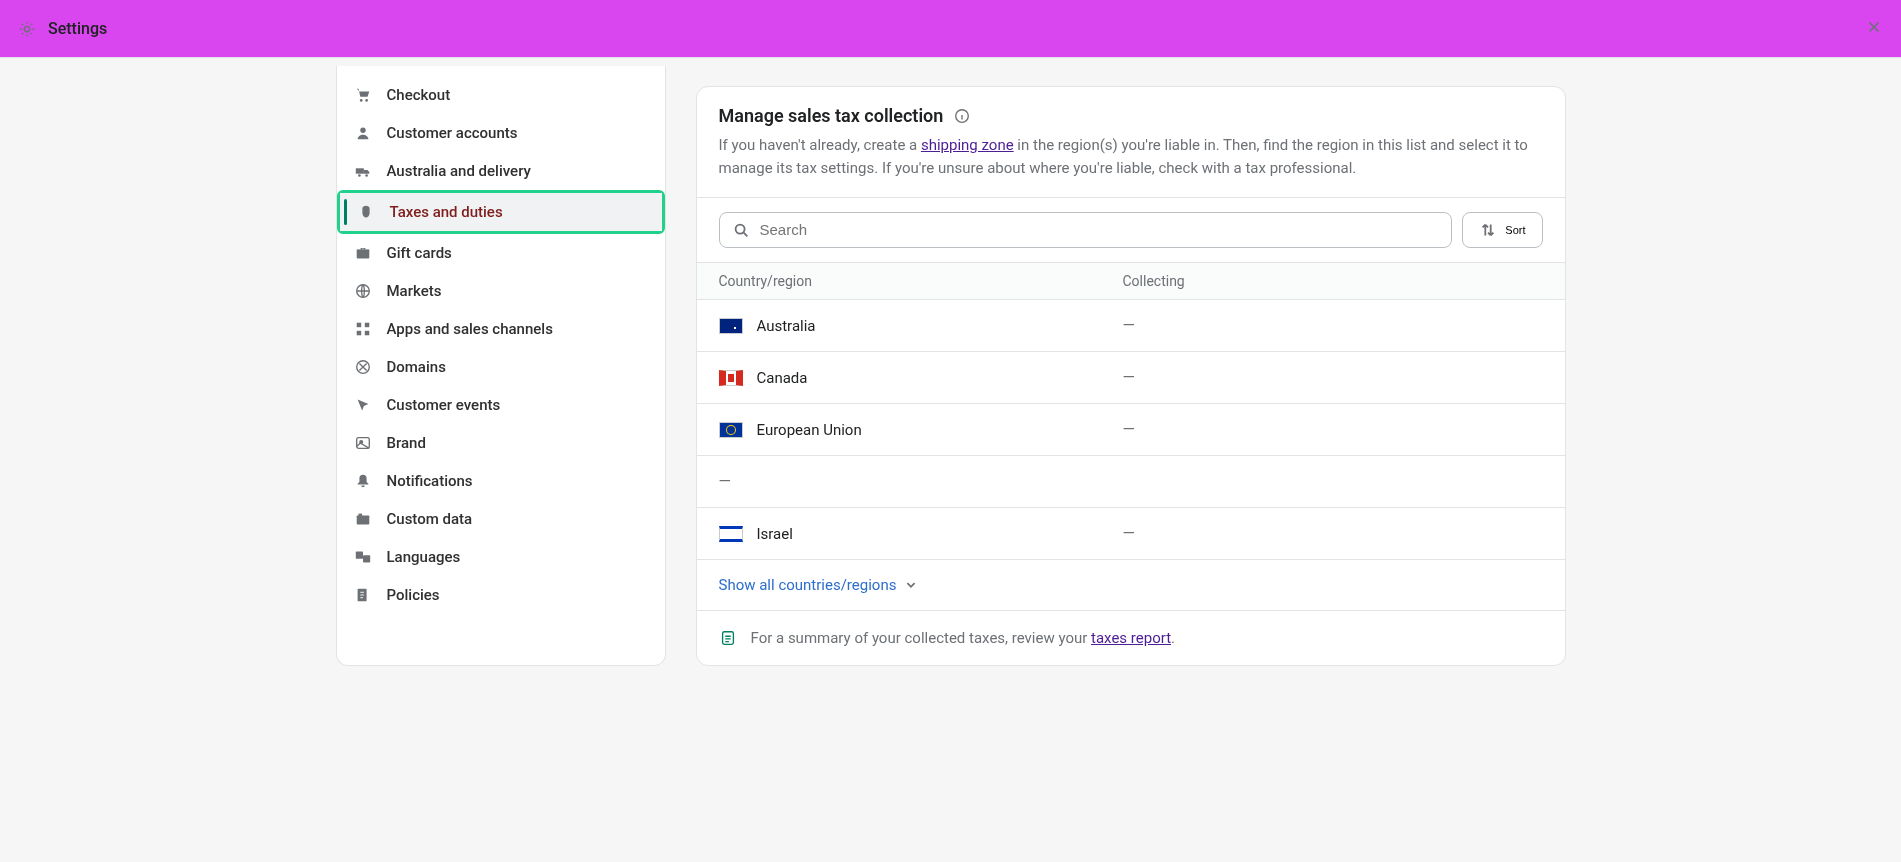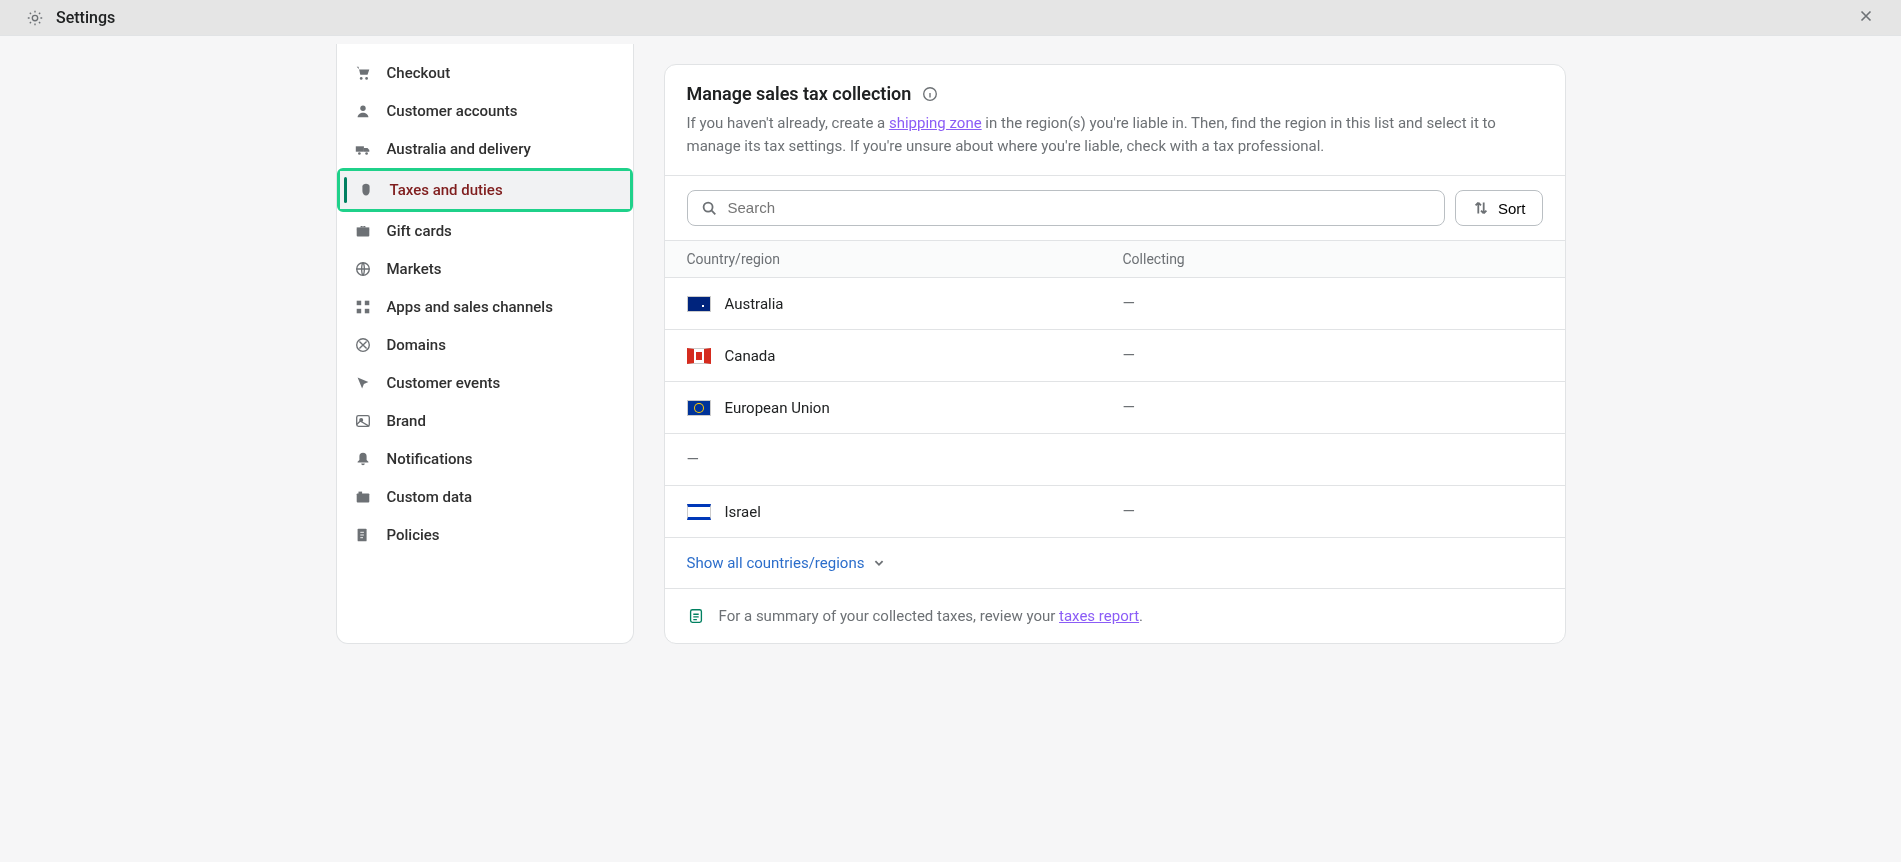--- a/index.html
+++ b/index.html
@@ -5,24 +5,24 @@
 * { margin: 0; padding: 0; box-sizing: border-box; }
 body {
   font-family: -apple-system, BlinkMacSystemFont, "Segoe UI", Roboto, Helvetica, Arial, sans-serif;
   background: #f6f6f7;
   color: #202223;
 }
 .top-bar {
   display: flex;
   align-items: center;
   justify-content: space-between;
-  background: #e5e5e5;
+  background: #d946ef;
   border-bottom: 1px solid #e1e3e5;
-  padding: 12px 26px;
-  height: 36px;
+  padding: 12px 18px;
+  height: 58px;
 }
 .top-bar-left {
   display: flex;
   align-items: center;
   gap: 12px;
 }
 .top-title {
   font-size: 16px;
   font-weight: 500;
 }
@@ -41,21 +41,21 @@
   display: flex;
   justify-content: center;
   padding-top: 8px;
 }
 .layout {
   display: flex;
   gap: 30px;
   width: 1230px;
 }
 .sidebar {
-  width: 298px;
+  width: 330px;
   background: #fff;
   border-radius: 0 0 12px 12px;
   border: 1px solid #e1e3e5;
   border-top: none;
   padding: 10px 0;
 }
 .sidebar-item {
   display: flex;
   align-items: center;
   gap: 14px;
@@ -112,21 +112,21 @@
   font-size: 18px;
   font-weight: 600;
 }
 .card-desc {
   margin-top: 8px;
   color: #6d7175;
   font-size: 15px;
   line-height: 1.5;
 }
 .link {
-  color: #8b5cf6;
+  color: #4c1d95;
   text-decoration: underline;
 }
 .search-row {
   display: flex;
   gap: 10px;
   padding: 14px 22px;
 }
 .search-box {
   flex: 1;
   display: flex;
@@ -144,21 +144,21 @@
   font-size: 15px;
 }
 .sort-btn {
   display: flex;
   align-items: center;
   gap: 8px;
   border: 1px solid #babfc3;
   border-radius: 8px;
   padding: 8px 16px;
   background: #fff;
-  font-size: 15px;
+  font-size: 11px;
   font-weight: 500;
   cursor: pointer;
 }
 .table-header {
   display: flex;
   padding: 10px 22px;
   background: #fafbfb;
   border-top: 1px solid #e1e3e5;
   border-bottom: 1px solid #e1e3e5;
   color: #6d7175;
@@ -349,20 +349,29 @@
         <span>Notifications</span>
       </div>
       <div class="sidebar-item">
         <span class="icon">
             <svg viewBox="0 0 20 20" fill="currentColor">
               <rect x="3" y="6" width="14" height="10" rx="1"></rect>
               <rect x="5" y="4" width="4" height="3"></rect>
             </svg>
           </span>
         <span>Custom data</span>
+      </div>
+      <div class="sidebar-item">
+        <span class="icon">
+            <svg viewBox="0 0 20 20" fill="currentColor">
+              <rect x="2" y="4" width="8" height="8" rx="1"></rect>
+              <rect x="10" y="8" width="8" height="8" rx="1"></rect>
+            </svg>
+          </span>
+        <span>Languages</span>
       </div>
       <div class="sidebar-item">
         <span class="icon">
             <svg viewBox="0 0 20 20" fill="currentColor">
               <rect x="4" y="3" width="10" height="14" rx="1"></rect>
               <path d="M7 7h4M7 10h4M7 13h3" stroke="#fff"></path>
             </svg>
           </span>
         <span>Policies</span>
       </div>

